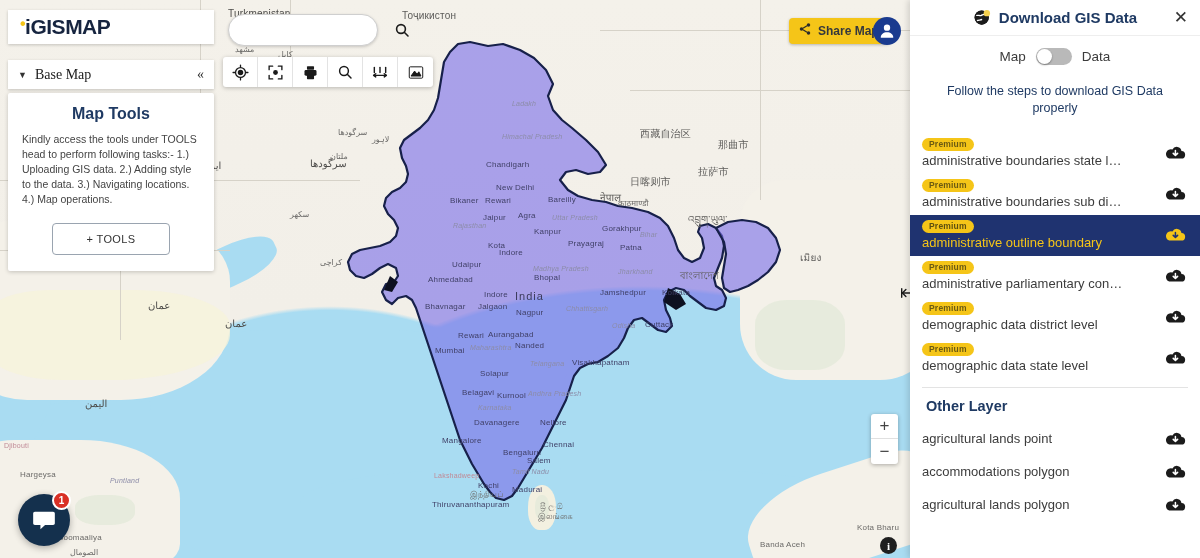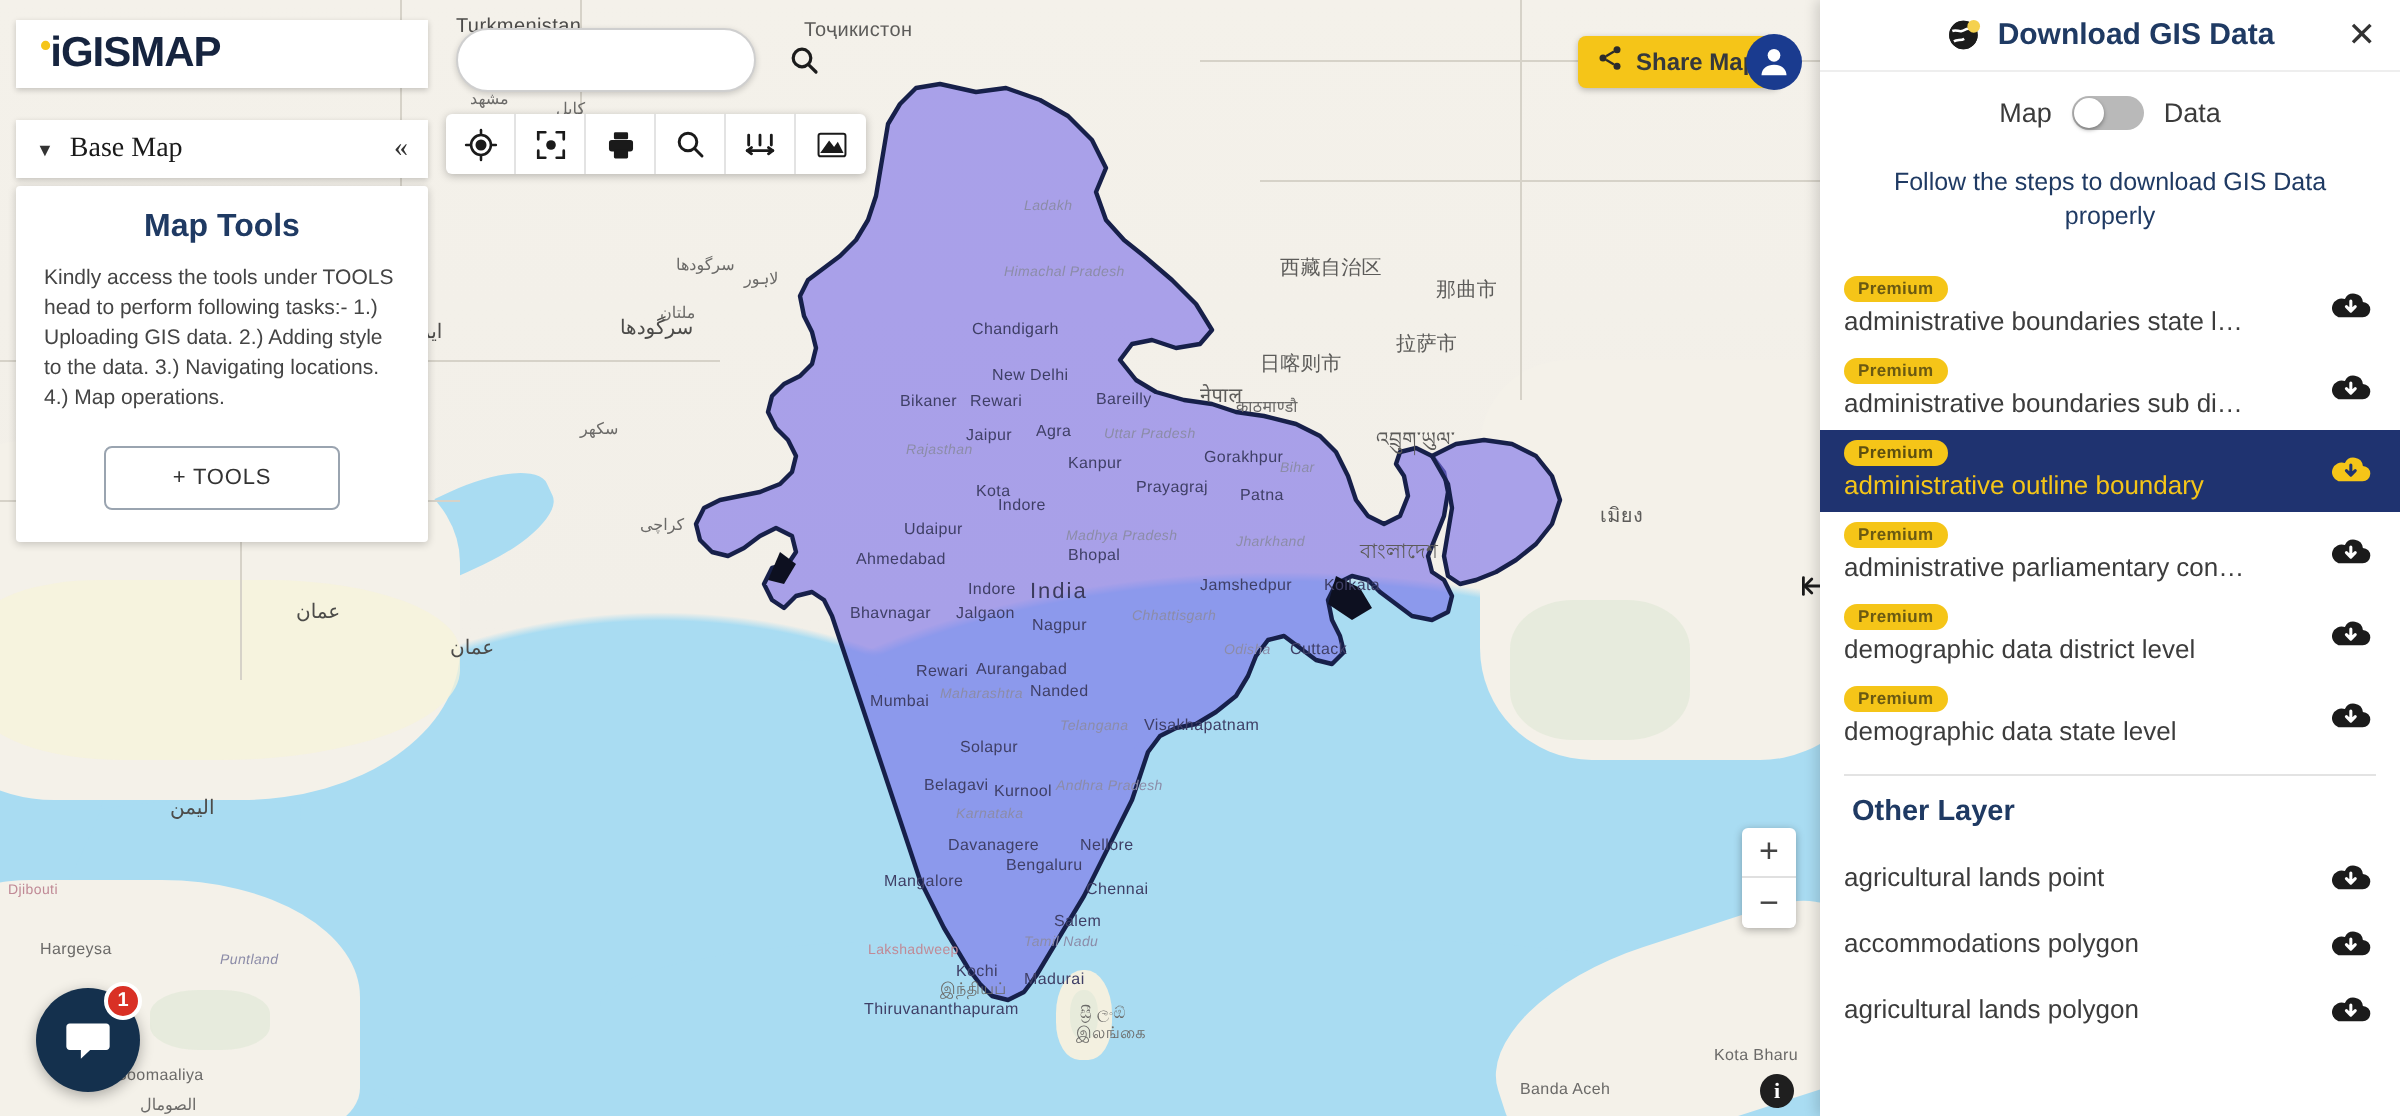--- a/index.html
+++ b/index.html
@@ -385,21 +385,21 @@
         <div class="map-lbl st" style="left: 530px; top: 360px;">Telangana</div>
         <div class="map-lbl in" style="left: 572px; top: 358px;">Visakhapatnam</div>
         <div class="map-lbl in" style="left: 480px; top: 369px;">Solapur</div>
         <div class="map-lbl in" style="left: 462px; top: 388px;">Belagavi</div>
         <div class="map-lbl in" style="left: 497px; top: 391px;">Kurnool</div>
         <div class="map-lbl st" style="left: 528px; top: 390px;">Andhra Pradesh</div>
         <div class="map-lbl st" style="left: 478px; top: 404px;">Karnataka</div>
         <div class="map-lbl in" style="left: 474px; top: 418px;">Davanagere</div>
         <div class="map-lbl in" style="left: 540px; top: 418px;">Nellore</div>
         <div class="map-lbl in" style="left: 442px; top: 436px;">Mangalore</div>
-        <div class="map-lbl in" style="left: 503px; top: 428px;">Bengaluru</div>
+        <div class="map-lbl in" style="left: 503px; top: 448px;">Bengaluru</div>
         <div class="map-lbl in" style="left: 543px; top: 440px;">Chennai</div>
         <div class="map-lbl in" style="left: 527px; top: 456px;">Salem</div>
         <div class="map-lbl pink" style="left: 434px; top: 472px;">Lakshadweep</div>
         <div class="map-lbl st" style="left: 512px; top: 468px;">Tamil Nadu</div>
         <div class="map-lbl in" style="left: 478px; top: 481px;">Kochi</div>
         <div class="map-lbl in" style="left: 512px; top: 485px;">Madurai</div>
         <div class="map-lbl in" style="left: 432px; top: 500px;">Thiruvananthapuram</div>
       </div>
 
     <div id="logo-bar">

